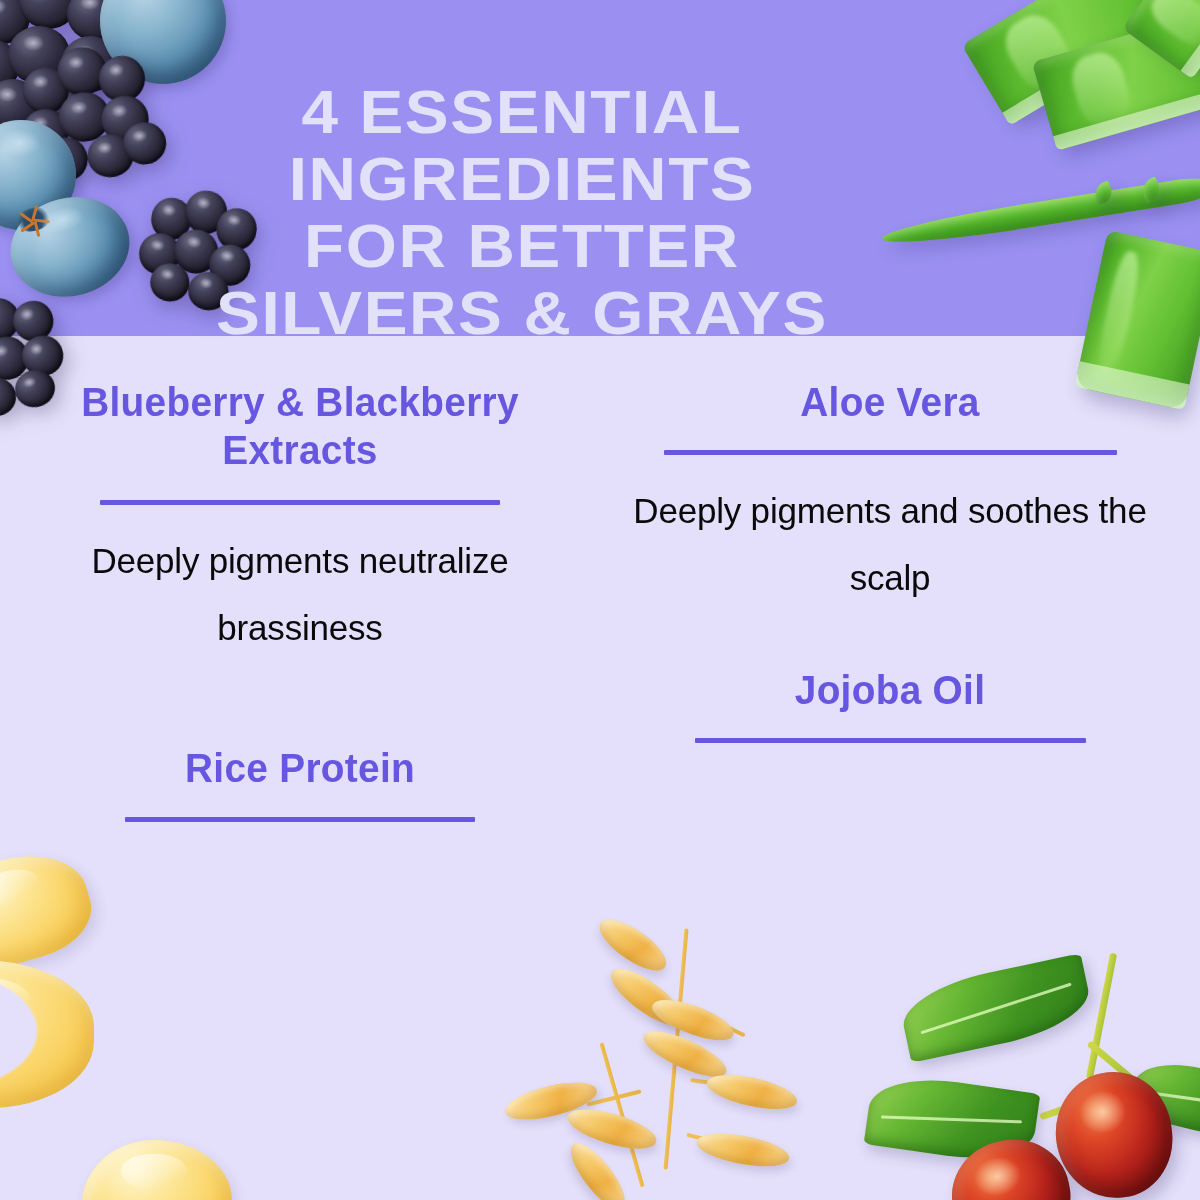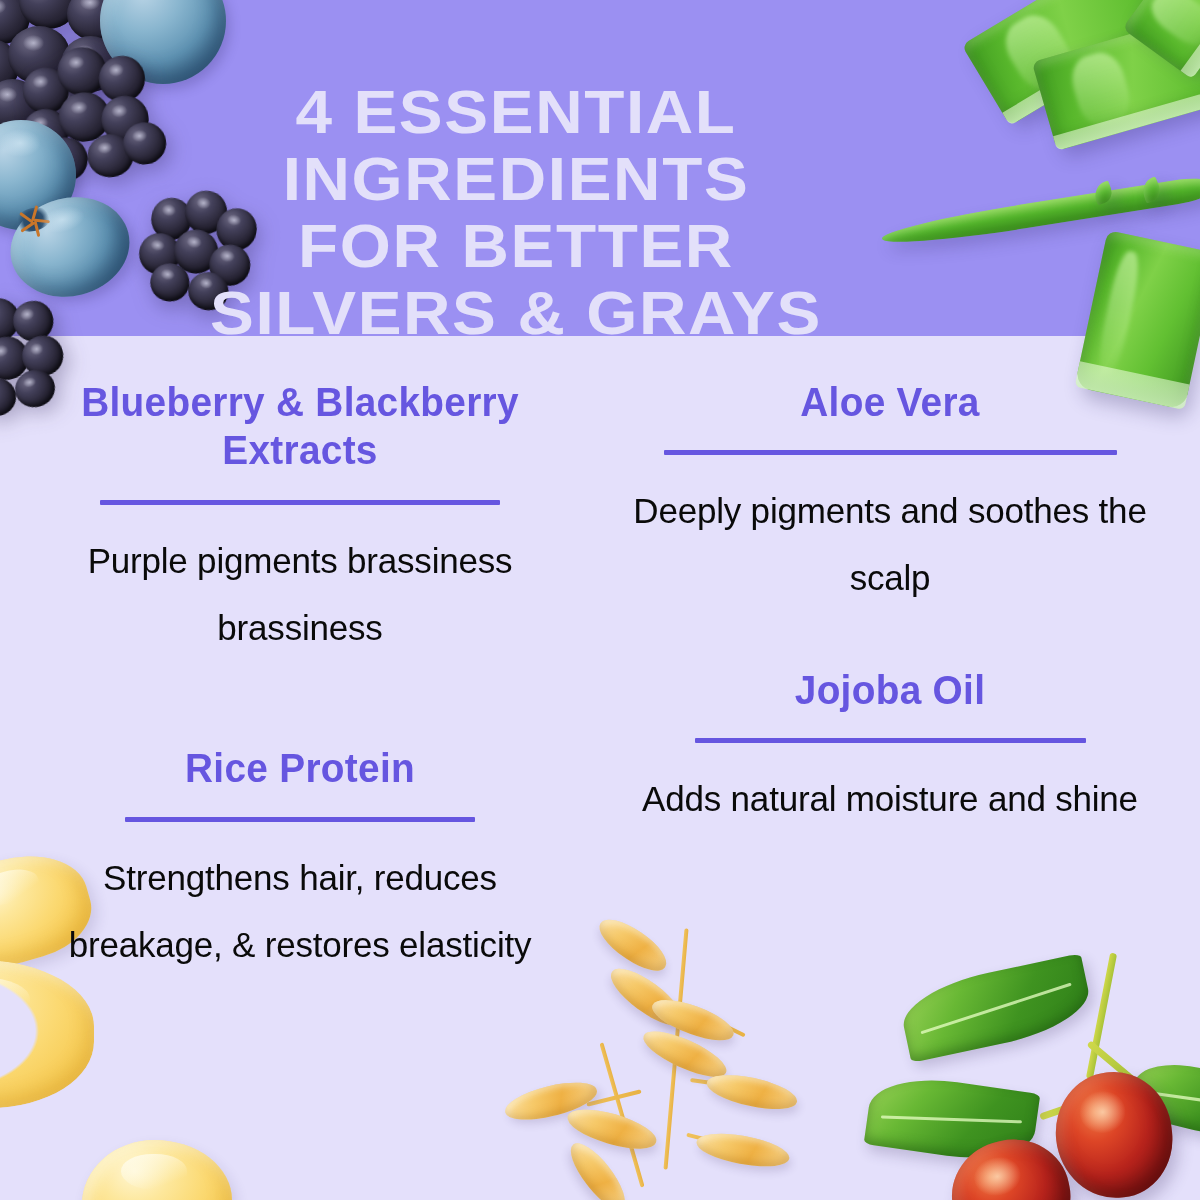--- a/index.html
+++ b/index.html
@@ -28,21 +28,21 @@
     top: 0;
     width: 1200px;
     height: 336px;
     background: #9b90f2;
     z-index: 1;
   }
 
   
   #title-block {
     position: absolute;
-    left: 10px;
+    left: 16px;
     top: 78px;
     width: 1012px;
     text-align: center;
     z-index: 6;
     pointer-events: none;
   }
   .title-line {
     display: block;
     font-family: "Liberation Sans", sans-serif;
     font-weight: bold;
@@ -410,42 +410,40 @@
     <span class="title-line">SILVERS &amp; GRAYS</span>
   </div>
 
   <div id="content">
 
     <div class="col" id="col-left">
 
       <div class="card" id="card-berries">
         <div class="card-title">Blueberry &amp; Blackberry Extracts</div>
         <div class="card-rule"></div>
-        <div class="card-body">Purple pigments brassiness brassiness</div>
+        <div class="card-body">Deeply pigments neutralize brassiness</div>
       </div>
 
       <div class="card" id="card-rice">
         <div class="card-title">Rice Protein</div>
         <div class="card-rule"></div>
-        <div class="card-body">Strengthens hair, reduces breakage, &amp; restores elasticity</div>
       </div>
 
     </div>
 
     <div class="col" id="col-right">
 
       <div class="card" id="card-aloe">
         <div class="card-title">Aloe Vera</div>
         <div class="card-rule"></div>
         <div class="card-body">Deeply pigments and soothes the scalp</div>
       </div>
 
       <div class="card" id="card-jojoba">
         <div class="card-title">Jojoba Oil</div>
         <div class="card-rule"></div>
-        <div class="card-body">Adds natural moisture and shine</div>
       </div>
 
     </div>
 
   </div>
 
 </div>
 
 </body></html>

